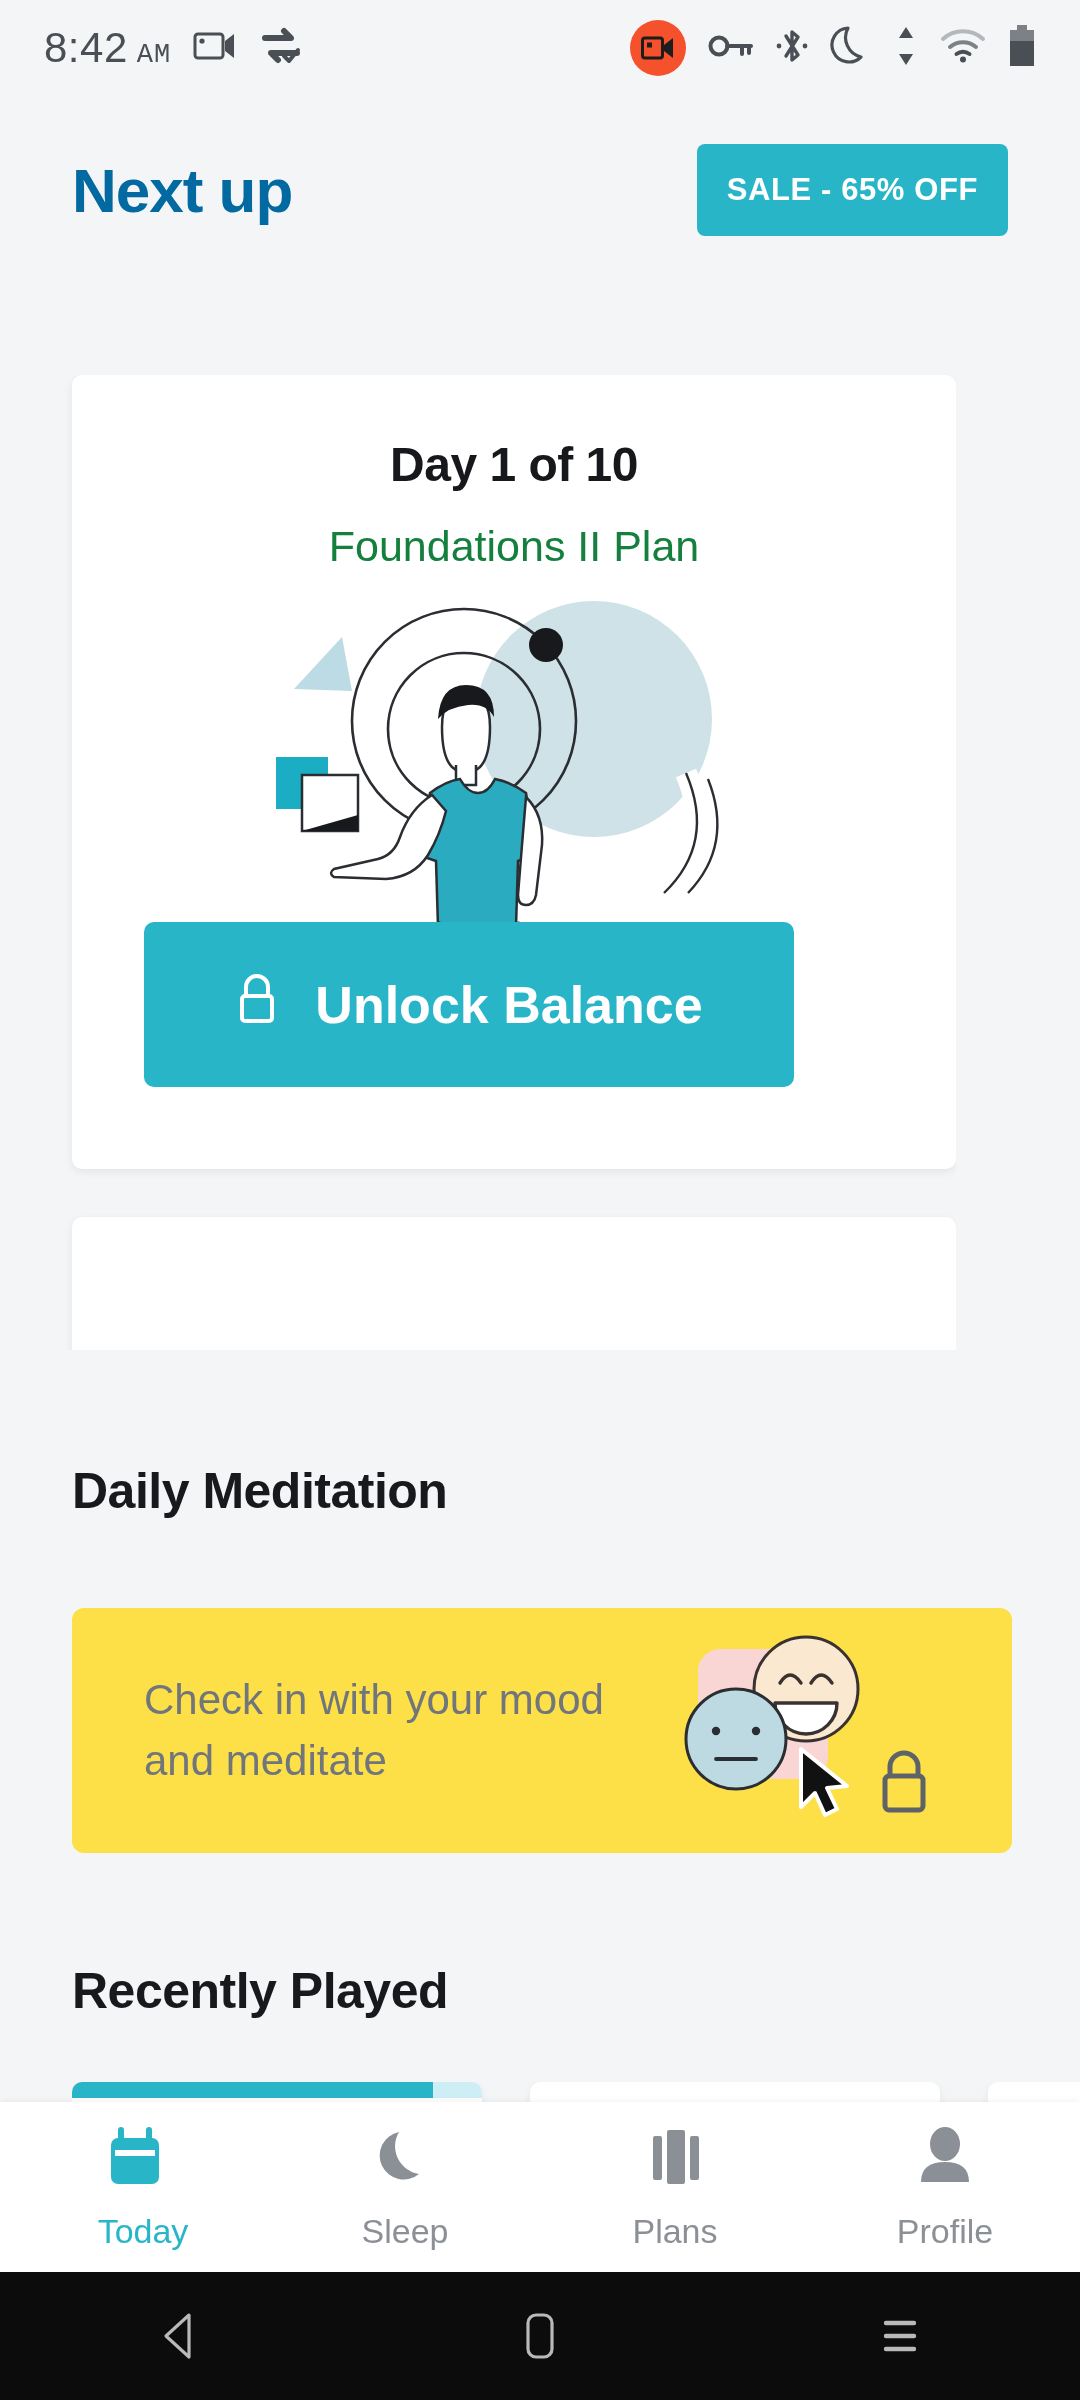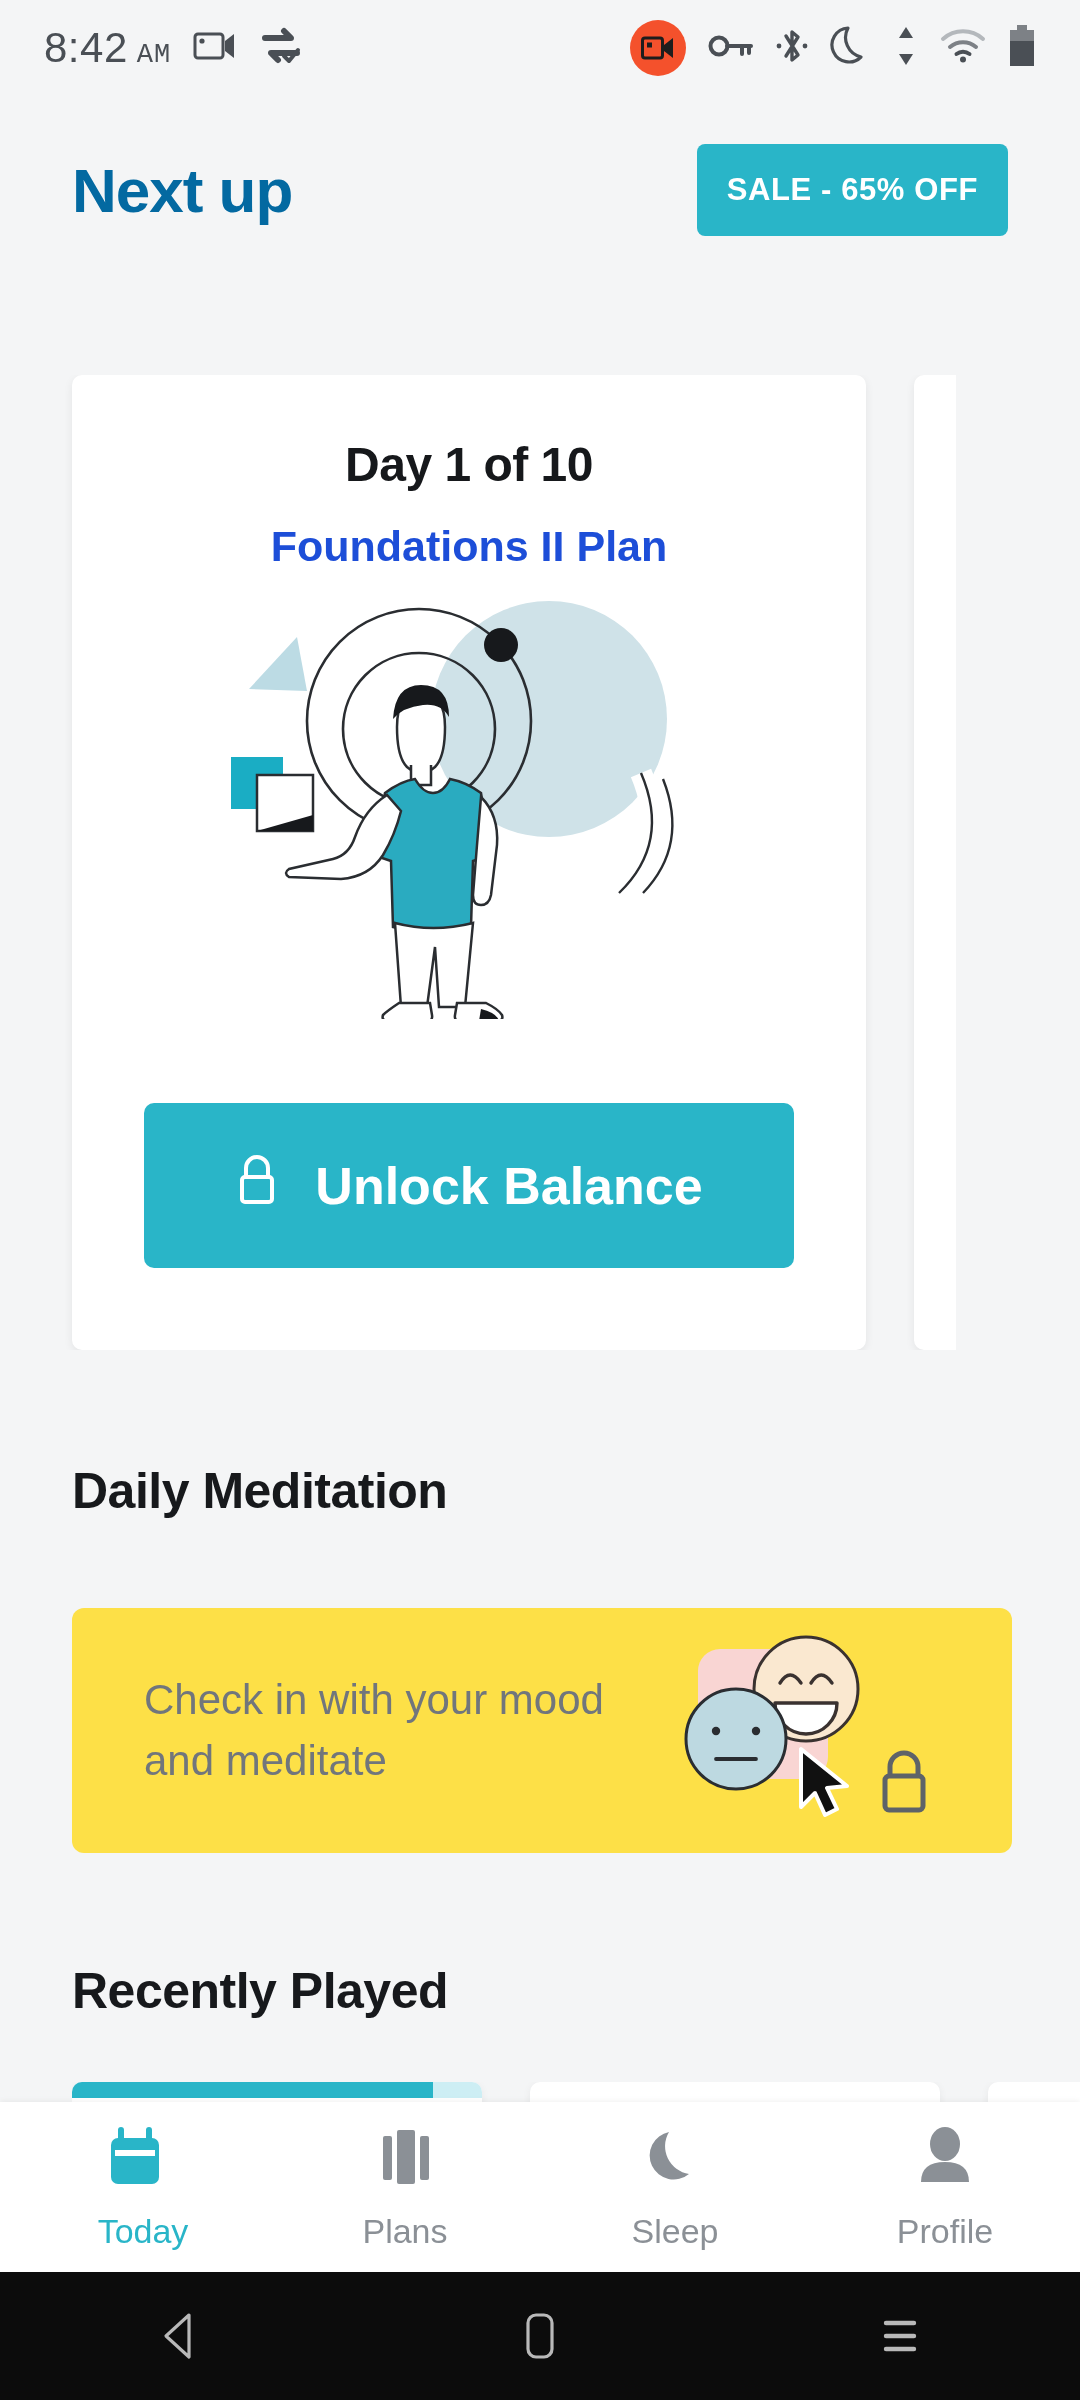--- a/index.html
+++ b/index.html
@@ -55,34 +55,35 @@
     cursor: pointer; white-space: nowrap;
   }
 
   
   #nextup-carousel {
     position: absolute; top: 375px; left: 0;
     width: 956px; height: 975px;
     display: flex; gap: 48px;
     padding-left: 72px;
     overflow: hidden;
+    flex-direction: column;
   }
   .plan-card {
     flex: 0 0 794px;
     background: #ffffff; border-radius: 10px;
     box-shadow: 0 3px 10px rgba(0,0,0,.07);
     position: relative;
     display: flex; flex-direction: column; align-items: center;
     padding-top: 62px;
   }
   .plan-day {
     font-size: 48px; font-weight: bold; color: #16181b; letter-spacing: -.5px;
   }
   .plan-name {
-    font-size: 43px; color: #1d4ed8; margin-top: 30px; font-weight: bold;
+    font-size: 43px; color: #15803d; margin-top: 30px;
   }
   .plan-illustration { width: 560px; height: 440px; margin-top: 8px; }
   #unlock-button {
     position: absolute; left: 72px; bottom: 82px;
     width: 650px; height: 165px;
     background: #29b5c8; border: none; border-radius: 10px;
     color: #ffffff; font-size: 52px; font-weight: bold;
     font-family: "Liberation Sans", sans-serif;
     display: flex; align-items: center; justify-content: center; gap: 36px;
     cursor: pointer;
@@ -362,35 +363,35 @@
           <rect x="10" y="14" width="48" height="46" rx="7" fill="#29b5c8"></rect>
           <rect x="14" y="26" width="40" height="6" fill="#ffffff"></rect>
         </svg>
       </span>
       <span class="nav-label">Today</span>
     </div>
 
     <div class="nav-item">
       <span>
         <svg width="68" height="68" viewBox="0 0 68 68">
+          <path d="M48 50 A24 24 0 1 1 28 8 A28 28 0 0 0 48 50 Z" fill="#8b9096"></path>
+        </svg>
+      </span>
+      <span class="nav-label">Sleep</span>
+    </div>
+
+    <div class="nav-item">
+      <span>
+        <svg width="68" height="68" viewBox="0 0 68 68">
           <rect x="12" y="12" width="9" height="44" rx="2" fill="#8b9096"></rect>
           <rect x="26" y="6" width="18" height="54" rx="2" fill="#8b9096"></rect>
           <rect x="49" y="12" width="9" height="44" rx="2" fill="#8b9096"></rect>
         </svg>
       </span>
       <span class="nav-label">Plans</span>
-    </div>
-
-    <div class="nav-item">
-      <span>
-        <svg width="68" height="68" viewBox="0 0 68 68">
-          <path d="M48 50 A24 24 0 1 1 28 8 A28 28 0 0 0 48 50 Z" fill="#8b9096"></path>
-        </svg>
-      </span>
-      <span class="nav-label">Sleep</span>
     </div>
 
 
     <div class="nav-item">
       <span>
         <svg width="68" height="68" viewBox="0 0 68 68">
           <ellipse cx="34" cy="20" rx="15" ry="17" fill="#8b9096"></ellipse>
           <path d="M10 58 q0 -20 24 -20 q24 0 24 20 Z" fill="#8b9096"></path>
         </svg>
       </span>

